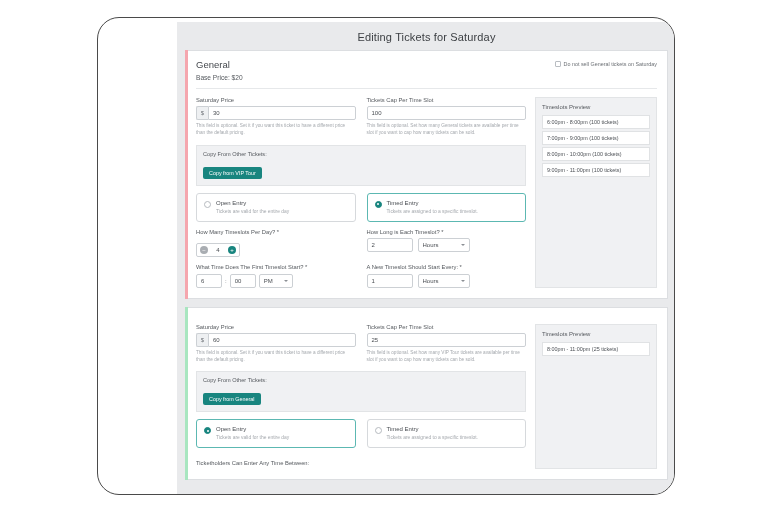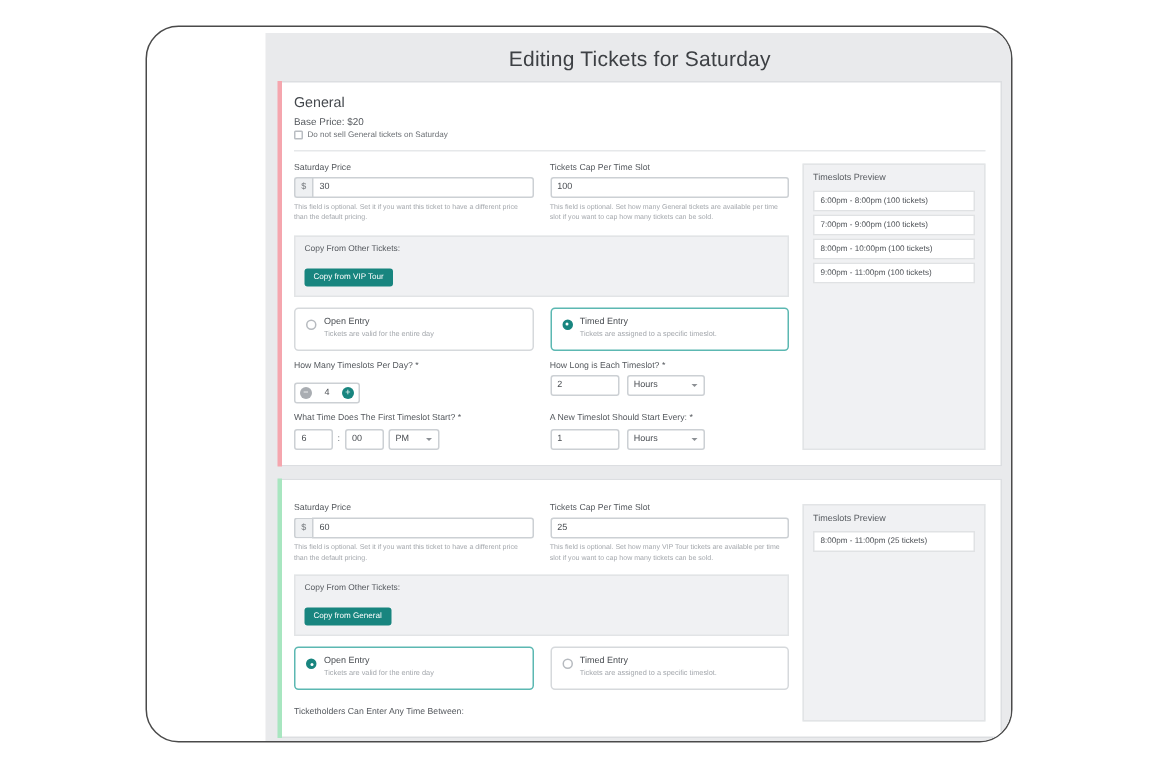--- a/index.html
+++ b/index.html
@@ -26,21 +26,21 @@
   #content-panel {
     position: absolute;
     left: 79px; top: 4px;
     width: 499px; height: 474px;
     background: #e9eaec;
     padding: 6px 8px 0 8px;
   }
 
   #page-title {
     text-align: center;
-    font-size: 14px;
+    font-size: 11px;
     color: #3d4044;
     padding: 3px 0 7px 0;
     letter-spacing: .15px;
   }
 
   
   .ticket-card {
     background: #ffffff;
     border: 1px solid #dcdee1;
     margin-bottom: 8px;
@@ -55,21 +55,20 @@
   }
   .card-general::before { background: #f5a6ae; }
   .card-vip::before     { background: #a8e6c0; }
 
   .card-head {
     display: flex;
     justify-content: space-between;
     align-items: flex-start;
     border-bottom: 1px solid #e6e8ea;
     padding-bottom: 7px;
-    flex-direction: column;
   }
   .card-title {
     font-size: 9.5px;
     color: #44484d;
     margin: 0 0 4px 0;
     font-weight: normal;
   }
   .card-subtitle {
     font-size: 6.6px;
     color: #55595e;

